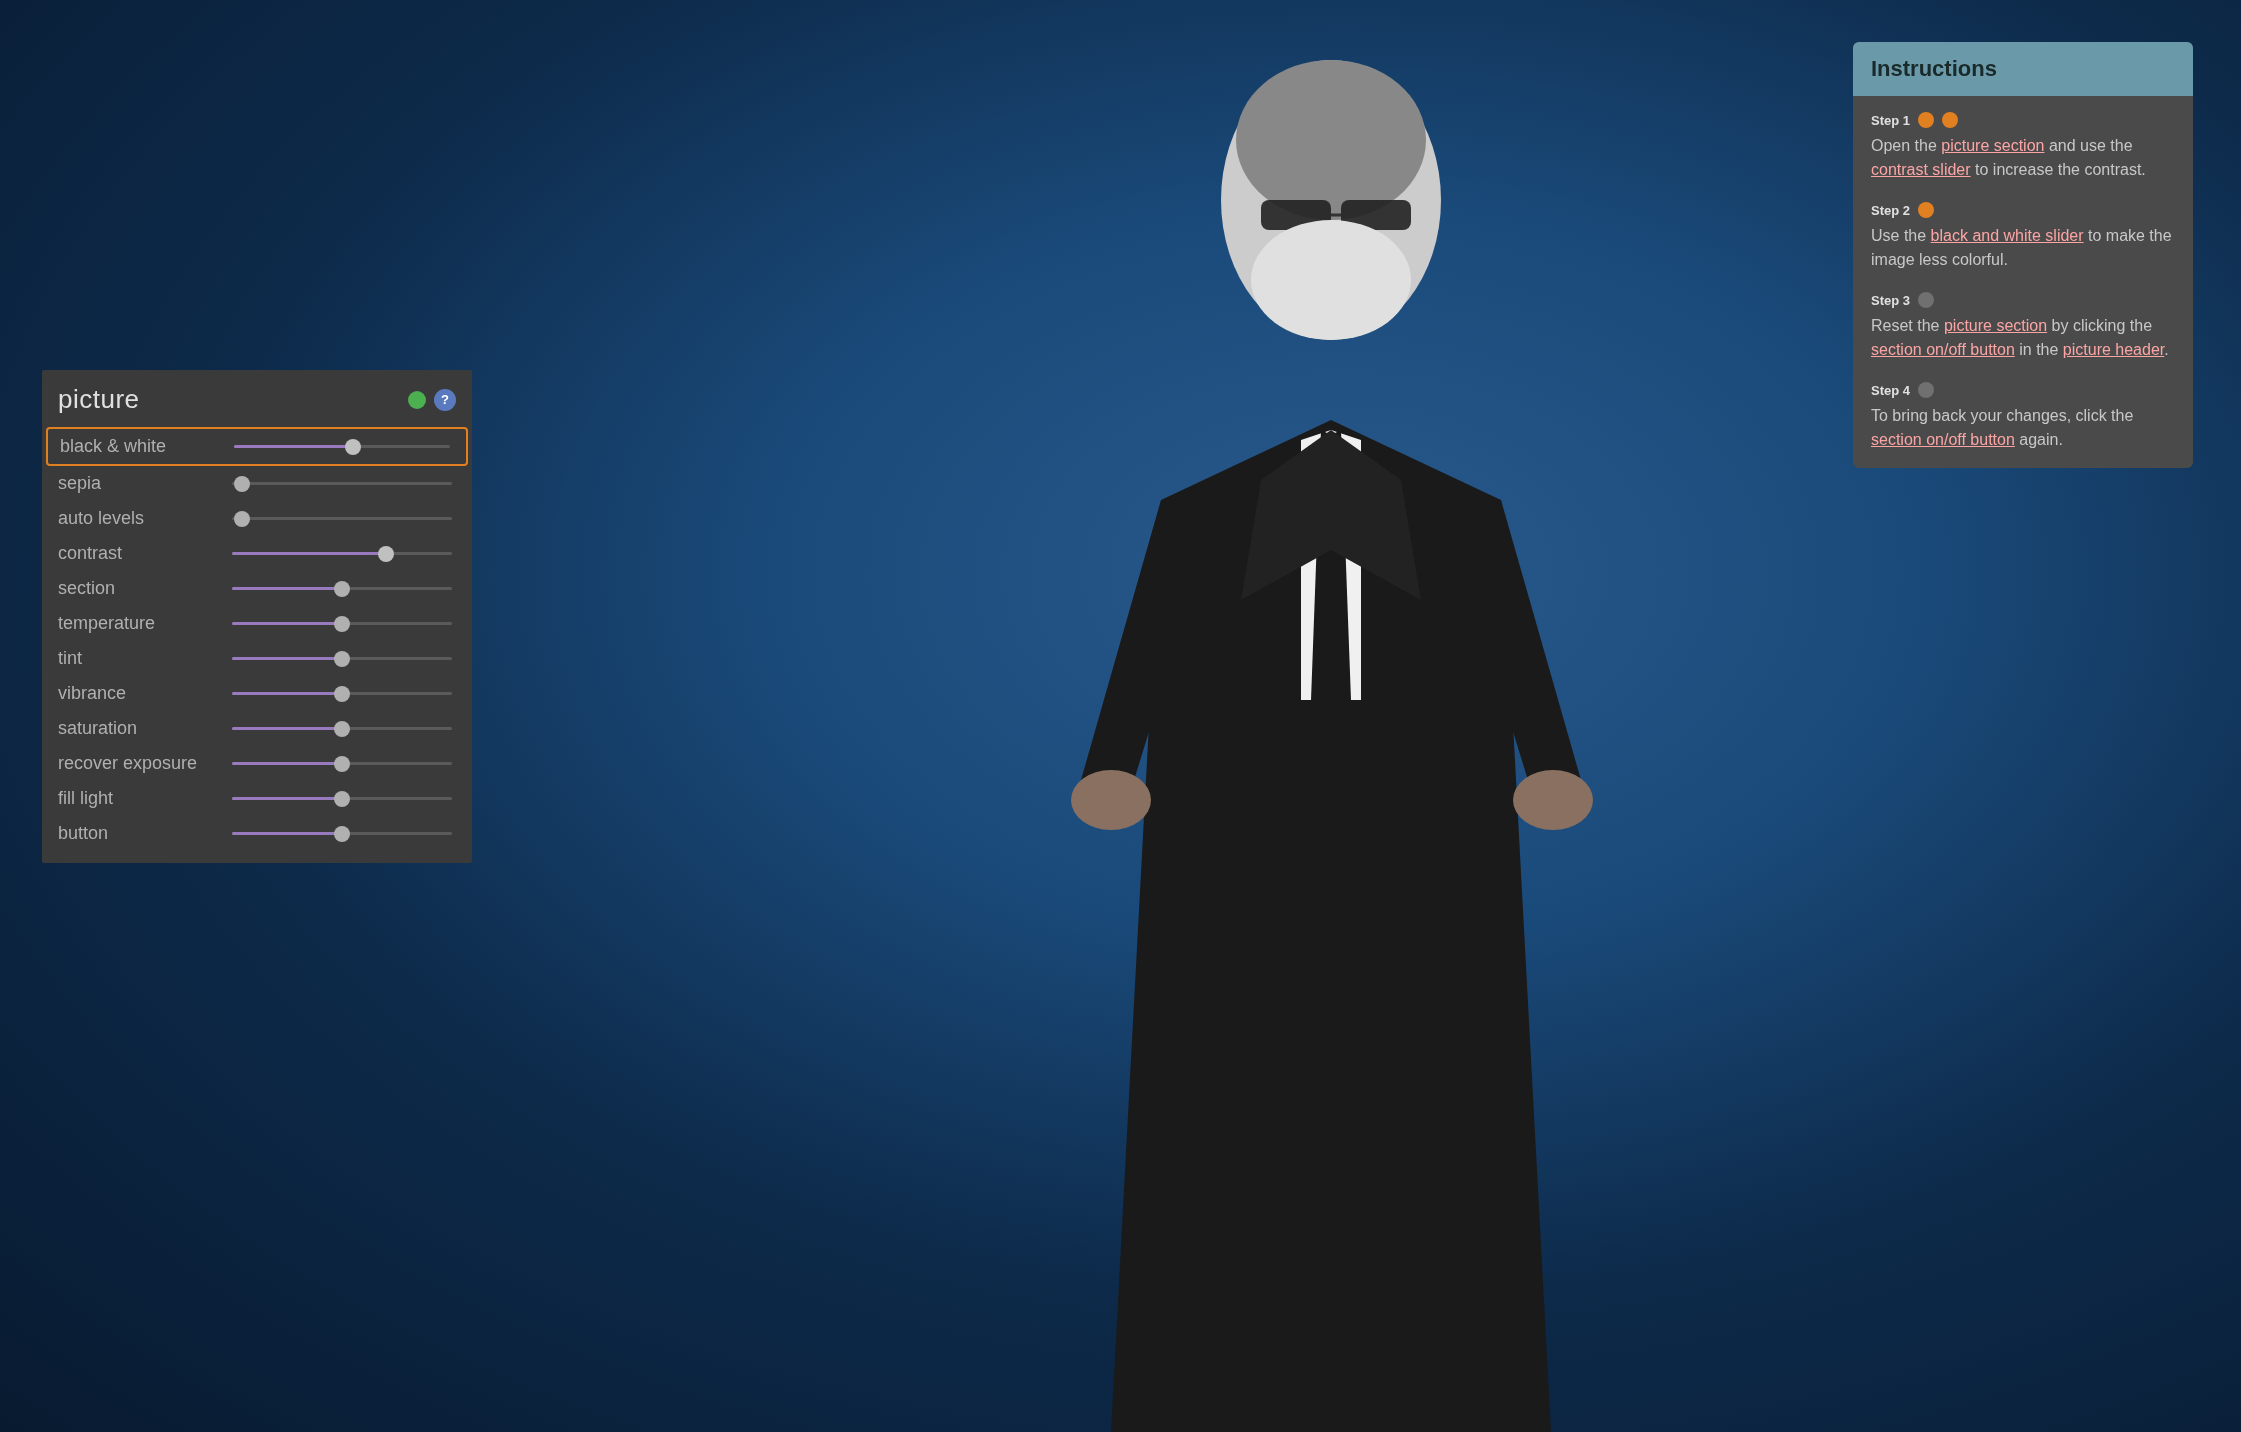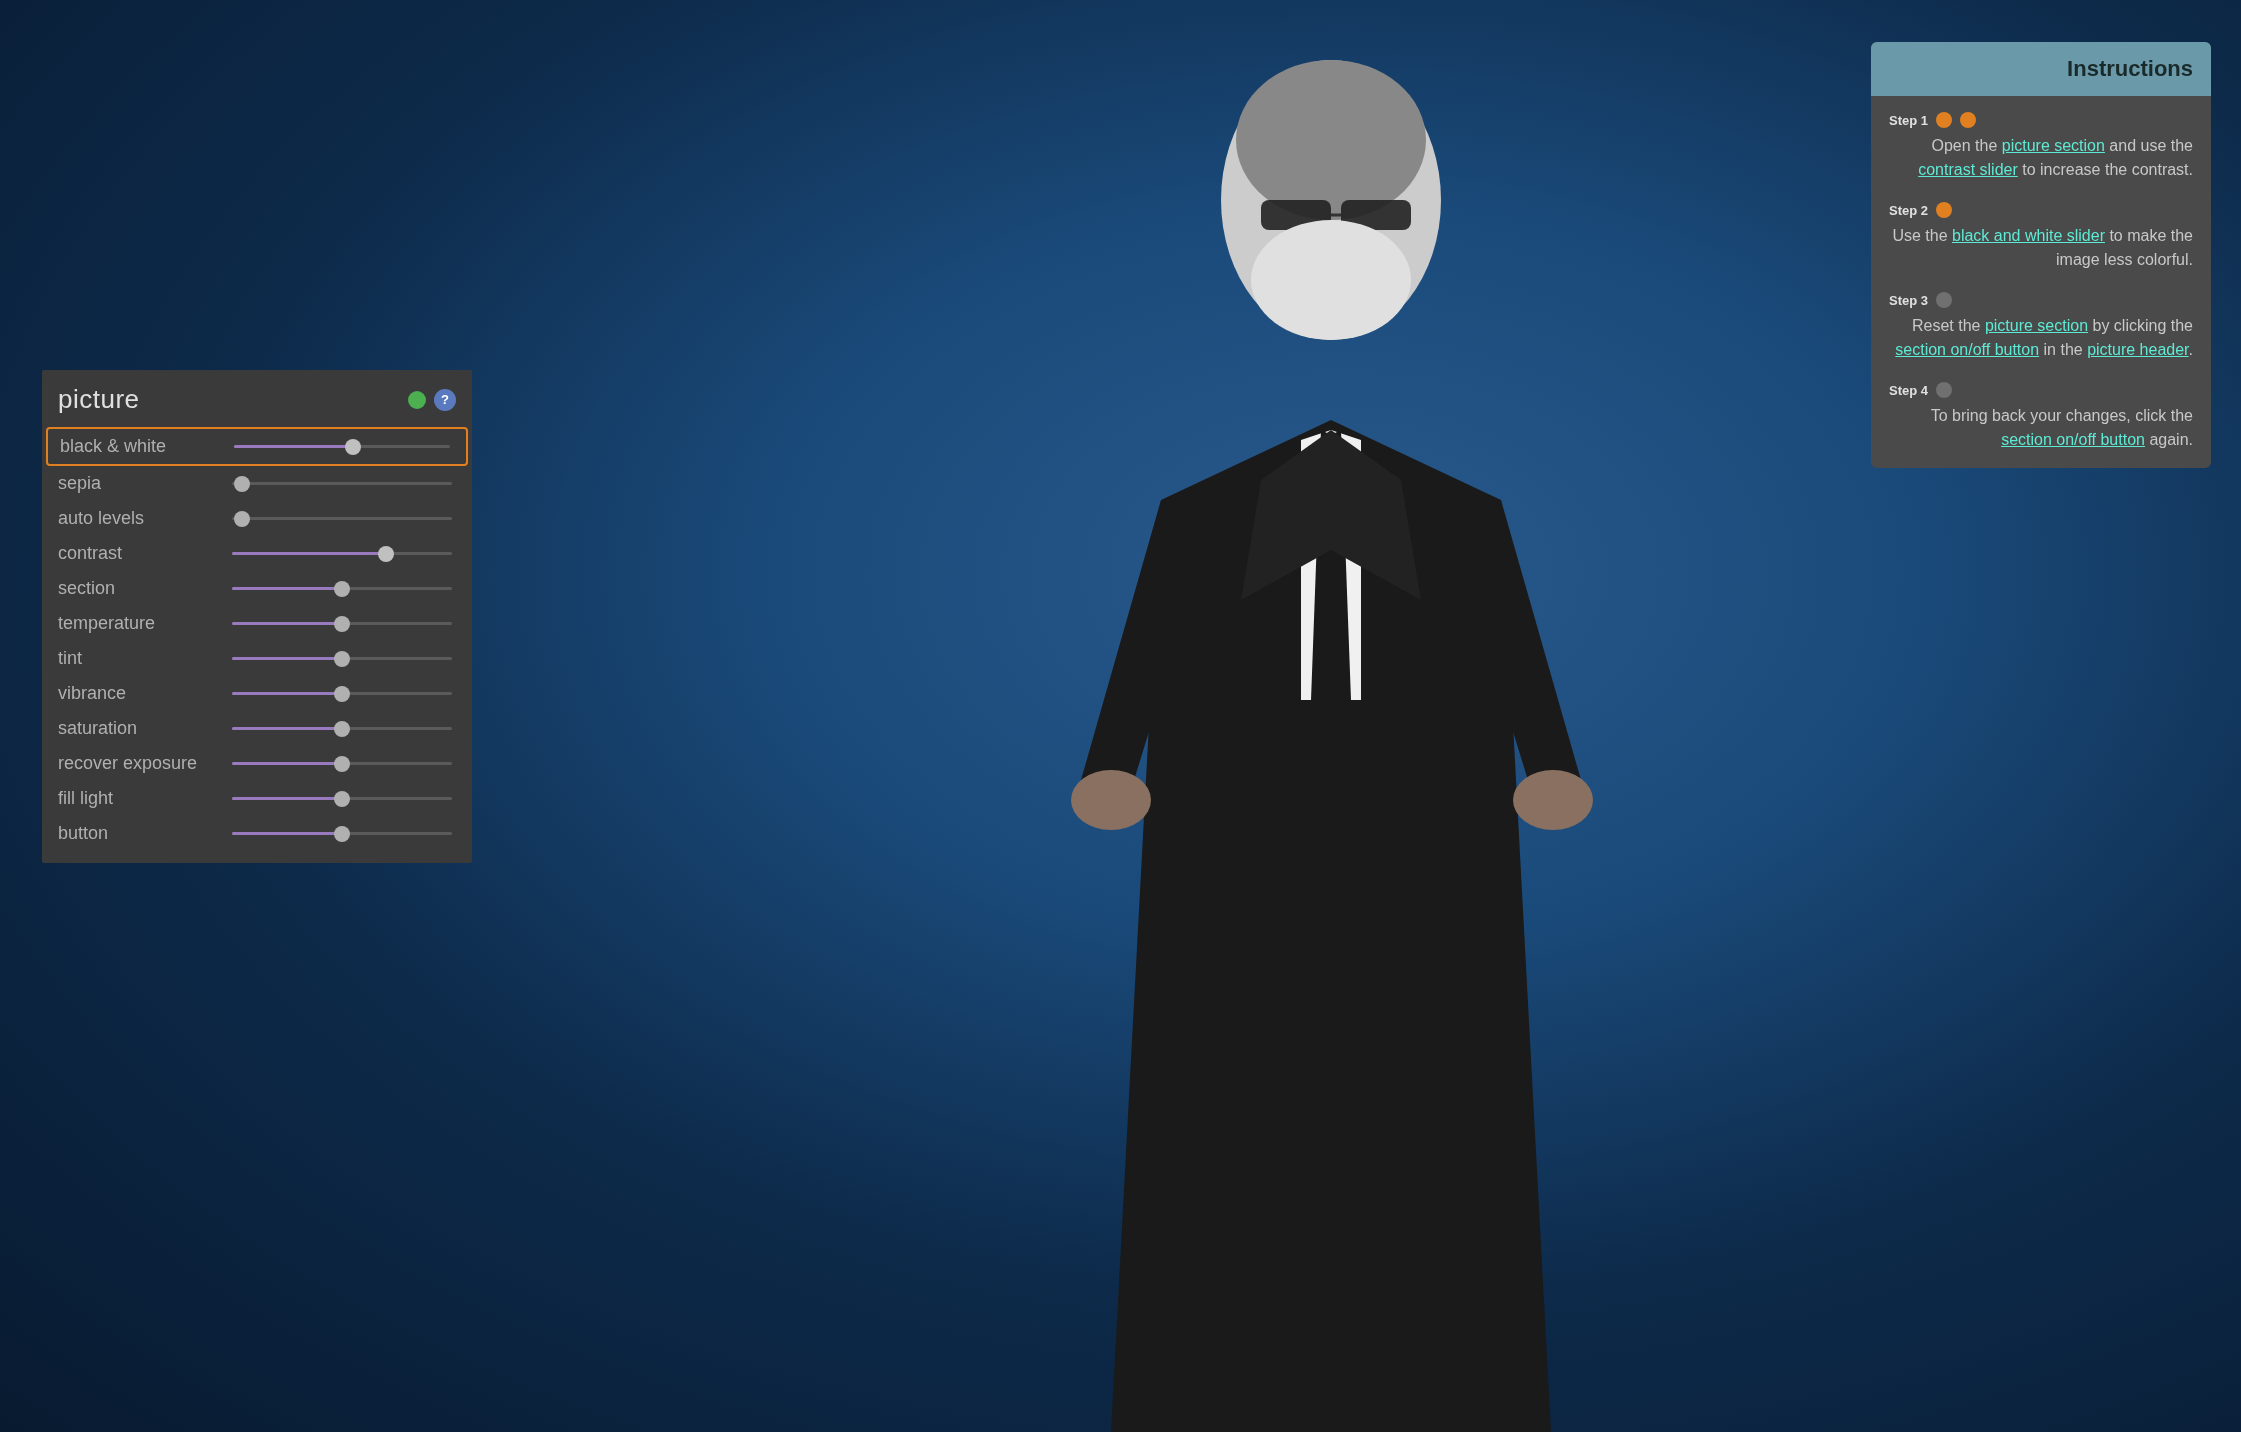--- a/index.html
+++ b/index.html
@@ -120,28 +120,27 @@
       cursor: pointer;
     }
 
     .slider-thumb.purple {
       background: #c0a0e0;
     }
 
     
     .instructions-panel {
       position: absolute;
-      right: 30px;
+      right: 48px;
       top: 42px;
       width: 340px;
       background: #4a4a4a;
       border-radius: 6px;
       z-index: 10;
       overflow: hidden;
-      text-align: right;
     }
 
     .instructions-header {
       background: #6a9aaa;
       padding: 14px 18px;
     }
 
     .instructions-title {
       color: #1a2a2a;
       font-size: 22px;
@@ -182,21 +181,21 @@
     .step-dot.orange { background: #e08020; }
     .step-dot.gray { background: #707070; }
 
     .step-text {
       color: #c8c8c8;
       font-size: 16px;
       line-height: 1.5;
     }
 
     .step-link {
-      color: #5eead4;
+      color: #fca5a5;
       text-decoration: underline;
       cursor: pointer;
     }
 
     
     .bw-slider .slider-fill { width: 55%; background: #9a7abf; }
     .bw-slider .slider-thumb { left: calc(55% - 8px); background: #c0c0c0; }
 
     .contrast-slider .slider-fill { width: 70%; background: #9a7abf; }
     .contrast-slider .slider-thumb { left: calc(70% - 8px); background: #c0c0c0; }

